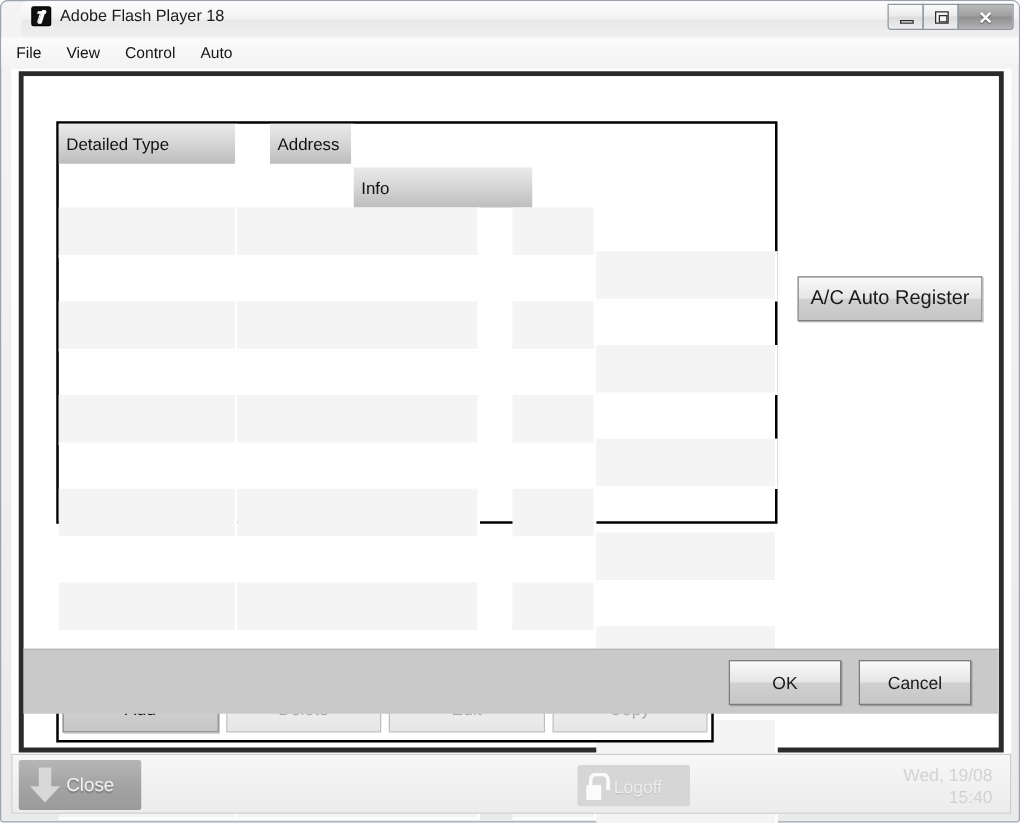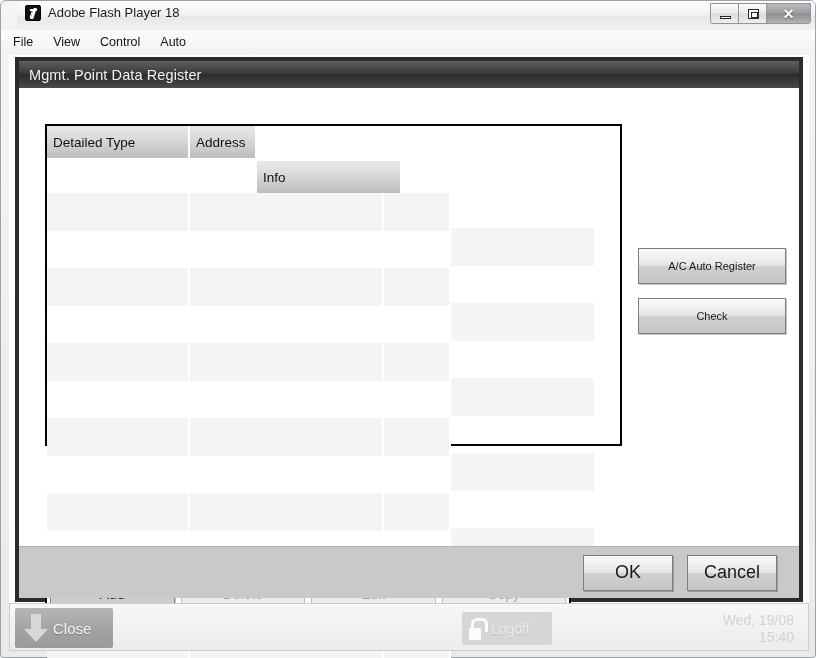--- a/index.html
+++ b/index.html
@@ -137,33 +137,33 @@
   .t-body .t-cell {
     height: 40px;
     background: #f4f4f4;
     border-right: 2px solid #fff;
     border-bottom: 2px solid #fff;
     font-size: 12.5px; color: #222;
     display: flex; align-items: center; padding-left: 6px;
   }
   .c-type { width: 143px; flex: 0 0 143px; }
   .c-name { width: 194px; flex: 0 0 194px; }
-  .c-addr { width: 67px;  flex: 0 0 67px; }
+  .c-addr { width: 67px;  flex: 0 0 67px; margin-left: 26px; }
   .c-info { width: 145px; flex: 0 0 145px; margin-top: 35px; }
 
   
   #right-buttons {
     position: absolute; left: 619px; top: 160px;
     display: flex; flex-direction: column; gap: 14px;
   }
   .btn {
     border: 1px solid #7d7d7d;
     background: linear-gradient(180deg,#fafafa 0%, #e6e6e6 48%, #d0d0d0 52%, #c6c6c6 100%);
     box-shadow: 1px 1px 0 rgba(0,0,0,.22);
-    font-size: 11px; color: #1a1a1a;
+    font-size: 16px; color: #1a1a1a;
     display: flex; align-items: center; justify-content: center;
     cursor: default; white-space: nowrap; user-select: none;
   }
   .btn.disabled {
     color: #a8a8a8;
     background: linear-gradient(180deg,#f7f7f7 0%, #eeeeee 50%, #e6e6e6 100%);
     border-color: #bdbdbd; box-shadow: none;
   }
   #btn-ac-auto-register { width: 148px; height: 36px; }
   #btn-check { width: 148px; height: 36px; }
@@ -182,21 +182,21 @@
   .edit-btn { width: 125px; height: 38px; font-size: 14px; }
 
   
   #dialog-footer {
     position: absolute; left: 0; right: 0; bottom: 0; height: 52px;
     background: #c9c9c9;
     border-top: 1px solid #b4b4b4;
     display: flex; align-items: center; justify-content: flex-end;
     gap: 14px; padding-right: 22px;
   }
-  #btn-ok, #btn-cancel { width: 90px; height: 36px; font-size: 18px; }
+  #btn-ok, #btn-cancel { width: 90px; height: 36px; font-size: 14px; }
 
   
   #statusbar {
     position: absolute; left: 0; bottom: 0;
     width: 800px; height: 48px;
     background: linear-gradient(180deg,#f7f7f7 0%, #ececec 100%);
     border: 1px solid #cdcdcd;
   }
   #btn-close {
     position: absolute; left: 5px; top: 4px;
@@ -276,23 +276,20 @@
     <span class="menu-item">File</span>
     <span class="menu-item">View</span>
     <span class="menu-item">Control</span>
     <span class="menu-item">Auto</span>
   </div>
 
   <div id="stage">
 
     <div id="dialog">
 
-      <div id="dialog-header">
-        <span id="dialog-title">Mgmt. Point Data Register</span>
-      </div>
 
       <div id="dialog-body">
 
         <div id="table-box">
           <div id="table-inner">
 
             <div class="t-row t-head">
               <div class="t-cell c-type">Detailed Type</div>
               <div class="t-cell c-addr">Address</div>
               <div class="t-cell c-info">Info</div>
@@ -341,21 +338,20 @@
                 <div class="t-cell c-addr"></div>
                 <div class="t-cell c-info"></div>
               </div>
             </div>
 
           </div>
         </div>
 
         <div id="right-buttons">
           <div class="btn" id="btn-ac-auto-register">A/C Auto Register</div>
-          <div class="btn" id="btn-check">Check</div>
         </div>
 
         <div id="edit-label">Edit</div>
         <div id="edit-group">
           <div class="btn edit-btn">Add</div>
           <div class="btn edit-btn disabled">Delete</div>
           <div class="btn edit-btn disabled">Edit</div>
           <div class="btn edit-btn disabled">Copy</div>
         </div>
 

